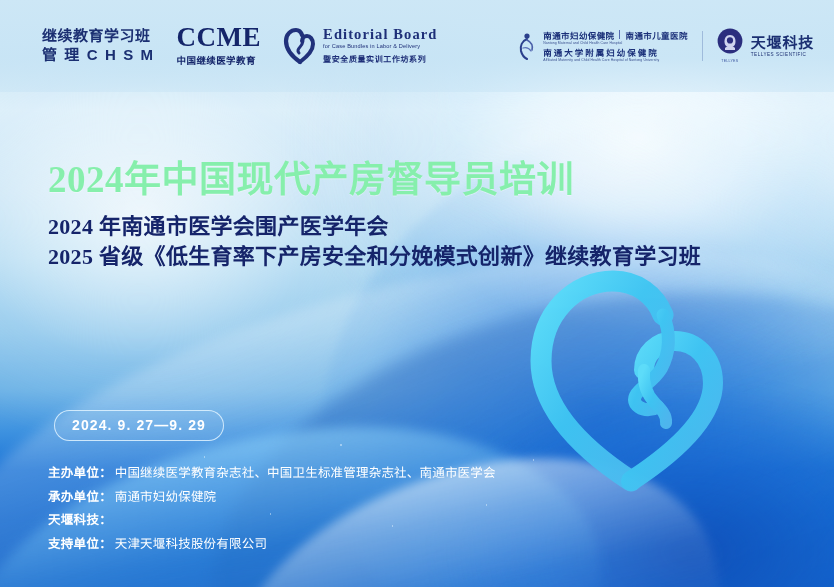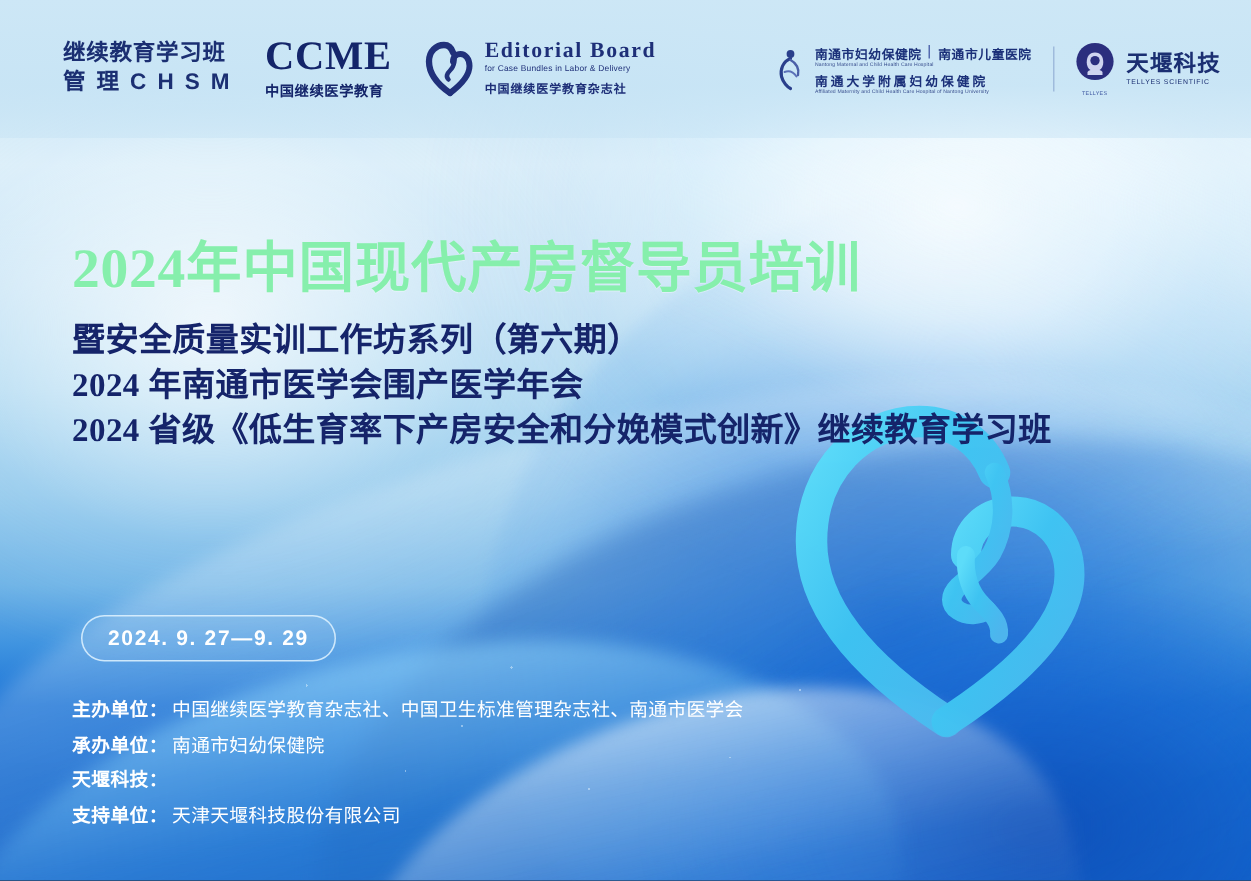--- a/index.html
+++ b/index.html
@@ -413,21 +413,21 @@
 
     <div class="logo-eb">
       <svg class="eb-mark" viewBox="0 0 34 38">
         <path d="M17 35 C 7 28, 3 21, 3 14 C 3 7, 8 3, 13 3 C 16 3, 18 5, 19 8" fill="none" stroke="#21317b" stroke-width="4.2" stroke-linecap="round"></path>
         <path d="M17 35 C 25 29, 30 23, 30 17 C 30 12, 27 9, 24 9 C 21 9, 19 11, 19 14" fill="none" stroke="#21317b" stroke-width="4" stroke-linecap="round"></path>
         <path d="M19 8 C 21 12, 20 17, 17 20 C 15 22, 14 24, 16 26" fill="none" stroke="#21317b" stroke-width="3" stroke-linecap="round"></path>
       </svg>
       <div class="eb-text">
         <div class="t1">Editorial Board</div>
         <div class="t2">for Case Bundles in Labor &amp; Delivery</div>
-        <div class="t3">中国继续医学教育杂志社</div>
+        <div class="t3">暨安全质量实训工作坊系列</div>
       </div>
     </div>
   </div>
 
   <div class="logo-row-right">
 
     <div class="logo-hosp">
       <svg class="hosp-mark" viewBox="0 0 22 30">
         <circle cx="11" cy="5" r="2.6" fill="#2a3f8c"></circle>
         <path d="M11 8 C 6 10, 4 15, 5 20 C 6 24, 9 27, 11 28" fill="none" stroke="#2a3f8c" stroke-width="2.1" stroke-linecap="round"></path>
@@ -463,23 +463,22 @@
       <div class="ty-text">
         <div class="ty-cn">天堰科技</div>
         <div class="ty-en">TELLYES SCIENTIFIC</div>
       </div>
     </div>
   </div>
 
   <div class="title-block">
     <div class="main-title">2024年中国现代产房督导员培训</div>
     <div class="sub-lines">
-      <div class="sub-line">暨安全质量实训工作坊系列（第六期）</div>
       <div class="sub-line">2024 年南通市医学会围产医学年会</div>
-      <div class="sub-line">2024 省级《低生育率下产房安全和分娩模式创新》继续教育学习班</div>
+      <div class="sub-line">2025 省级《低生育率下产房安全和分娩模式创新》继续教育学习班</div>
     </div>
   </div>
 
   <div class="date-badge">2024. 9. 27—9. 29</div>
 
   <div class="org-block">
     <div class="org-line">
       <span class="org-label">主办单位</span>
       <span class="org-colon">：</span>
       <span class="org-value">中国继续医学教育杂志社、中国卫生标准管理杂志社、南通市医学会</span>

